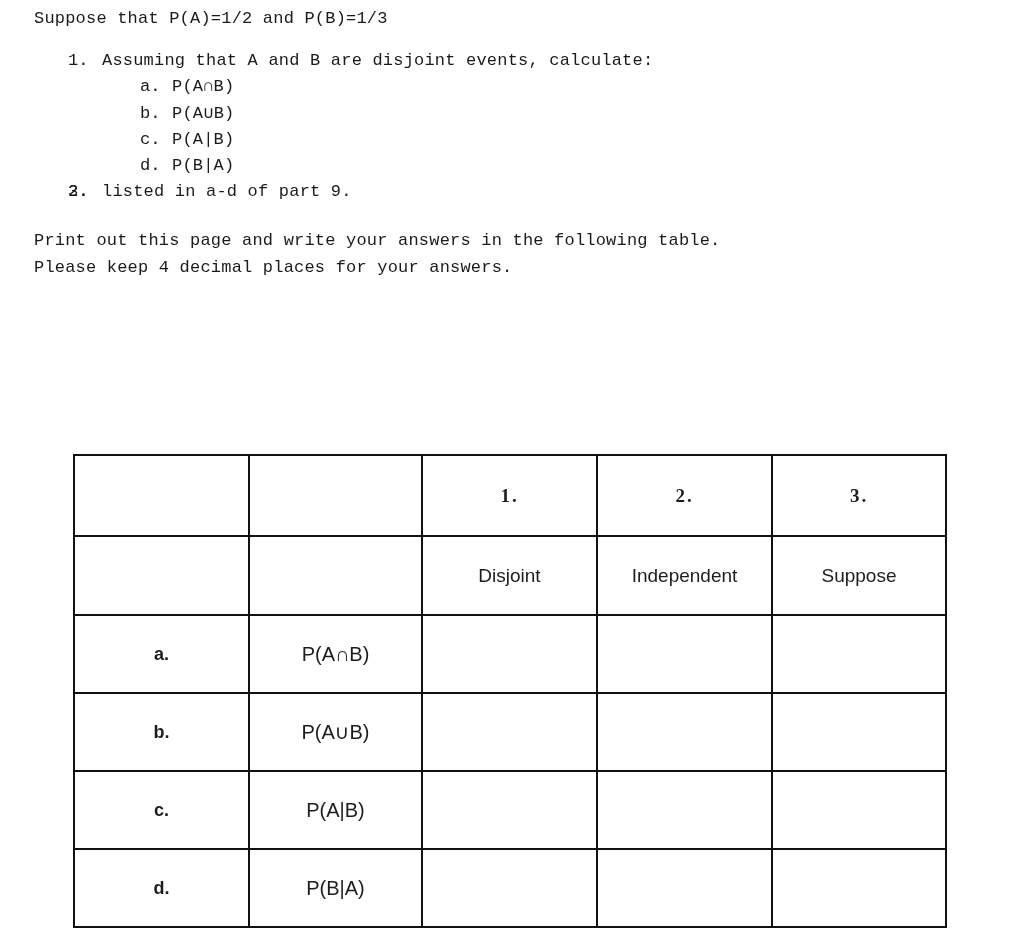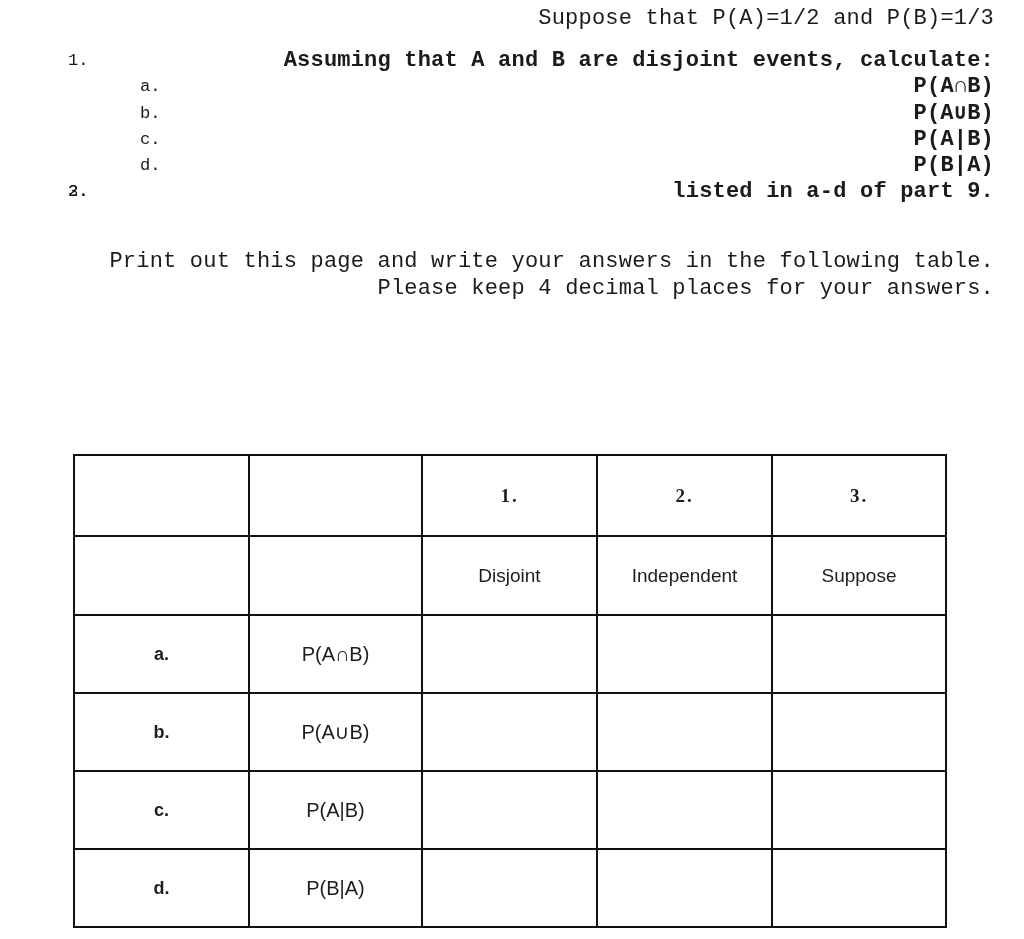--- a/index.html
+++ b/index.html
@@ -19,59 +19,58 @@
 
   
   .prose {
     position: absolute;
     left: 34px;
     top: 6px;
     width: 960px;
   }
   .line {
     font-family: "Liberation Mono", "DejaVu Sans Mono", monospace;
-    font-size: 22px;
+    font-size: 17px;
     line-height: 26.2px;
     letter-spacing: 0.2px;
     white-space: pre;
     color: #1b1b1b;
-    text-align: right;
   }
   .intro { margin-bottom: 16px; }
 
   
   .olist { margin: 0; padding: 0; }
   .oitem {
     position: relative;
     padding-left: 34px;   
     margin-left: 34px;    
   }
   .marker {
     position: absolute;
     left: 0;
     top: 0;
     font-size: 17.2px;
     line-height: 26.2px;
     white-space: pre;
   }
-  .oitem .line { white-space: pre-wrap; font-weight: bold; }
+  .oitem .line { white-space: pre-wrap; }
 
   
   .alist {
     margin: 0;
     padding: 0;
     margin-left: 38px;
   }
   .aitem {
     position: relative;
     padding-left: 32px;
   }
 
   .tail {
-    margin-top: 44px;
+    margin-top: 23px;
   }
 
   
   .tbl-wrap {
     position: absolute;
     left: 73px;
     top: 454px;
     width: 874px;
     height: 462px;
   }

